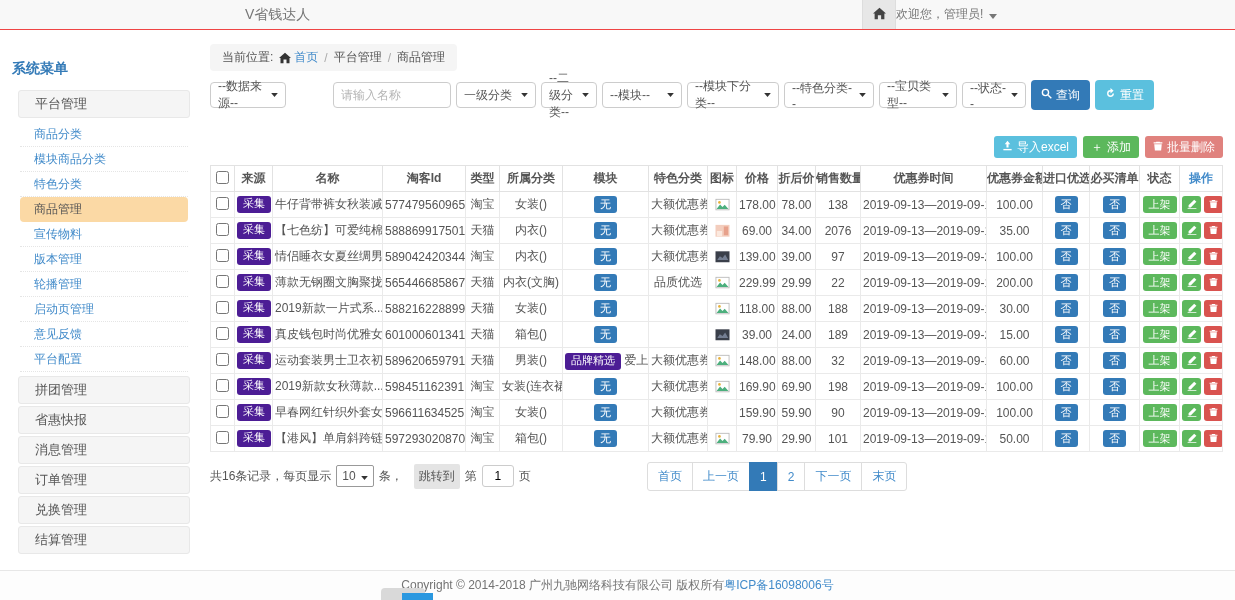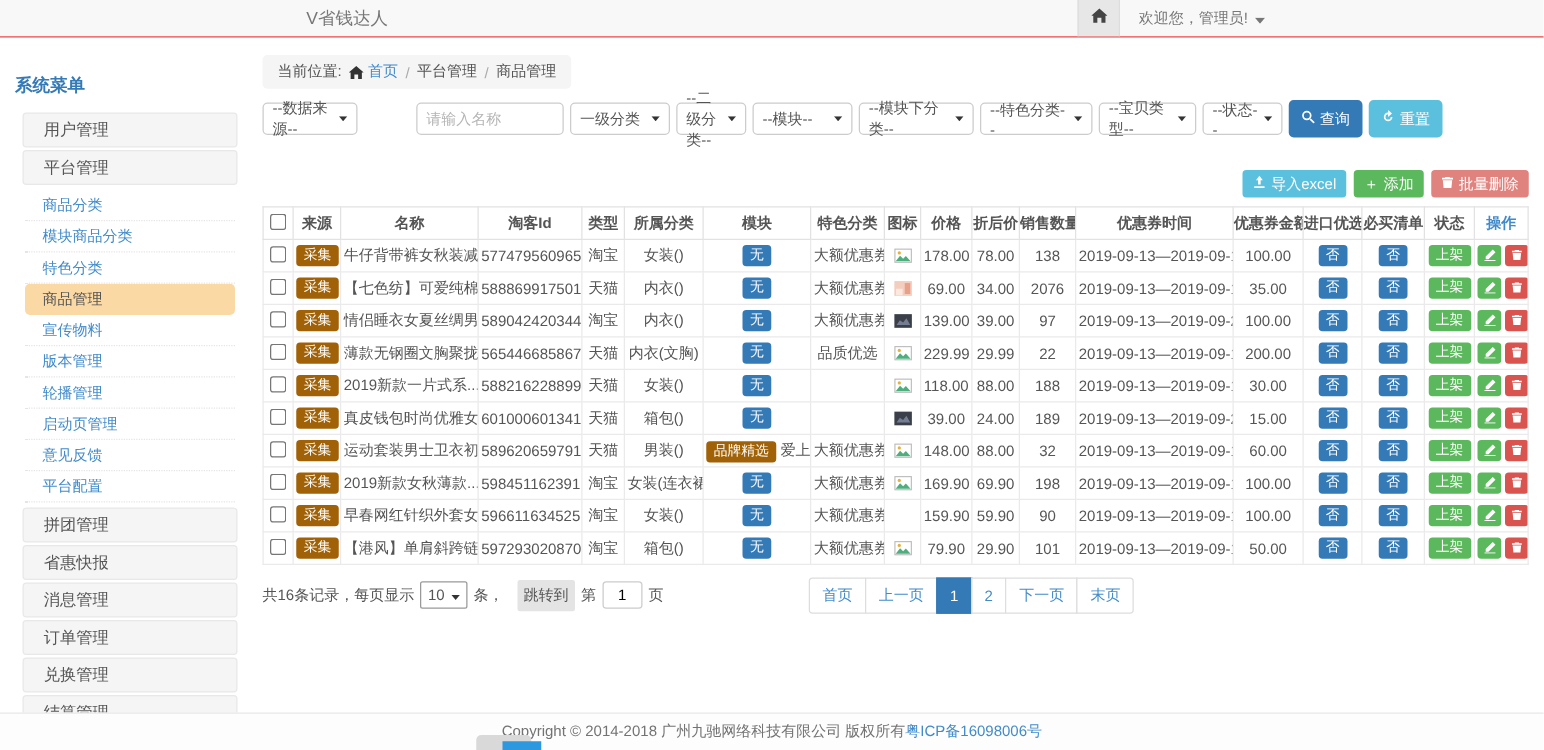--- a/index.html
+++ b/index.html
@@ -7,21 +7,21 @@
   body {
     position: relative; overflow: hidden; background:#fff;
     font-family: "Liberation Sans", "DejaVu Sans", sans-serif;
   }
   
   .topbar { height:30px; background:#f8f8f8; border-bottom:1px solid #ef4444; position:relative; }
   .brand { position:absolute; left:245px; top:0; line-height:29px; font-size:14px; color:#777; }
   .top-right { position:absolute; left:862px; top:0; height:29px; display:flex; align-items:stretch; }
   .home-box { width:34px; background:#e7e7e7; border-left:1px solid #ddd; border-right:1px solid #ddd;
     display:flex; align-items:center; justify-content:center; color:#444; cursor:pointer; }
-  .welcome { display:flex; align-items:center; gap:6px; padding-left:15px; font-size:12px; color:#777; cursor:pointer; }
+  .welcome { display:flex; align-items:center; gap:6px; font-size:12px; color:#777; cursor:pointer; }
   
   .sidebar { position:absolute; left:8px; top:52px; width:182px; }
   .side-title { color:#337ab7; font-size:14px; font-weight:bold; padding:8px 0 12px 4px; }
   .side-group { height:28px; line-height:26px; background:#f5f5f5; border:1px solid #e8e8e8; border-radius:3px;
     margin:0 0 2px 10px; padding-left:16px; font-size:13px; color:#555; cursor:pointer; }
   .side-sub { background:#fff; margin:0 0 2px 10px; padding:2px 2px; }
   .side-item { display:block; height:25px; line-height:24px; padding-left:14px; font-size:12px;
     color:#428bca; border-bottom:1px dotted #e5e5e5; text-decoration:none; cursor:pointer; }
   .side-item.active { background:#fbd9a5; border-radius:4px; color:#555; border-bottom-color:transparent; }
   
@@ -45,21 +45,21 @@
   .btn-danger-light { background:#e0827e; }
   .panel-actions { display:flex; justify-content:flex-end; gap:6px; margin-top:26px; }
   .btn-sm { height:22px; font-size:12px; padding:0 8px; border-radius:3px; }
   
   table.grid { width:100%; border-collapse:collapse; table-layout:fixed; margin-top:7px; font-size:12px; color:#555; }
   .grid th { border:1px solid #e2e2e2; height:26px; font-weight:bold; text-align:center; background:#fff;
     color:#555; white-space:nowrap; overflow:hidden; }
   .grid th.ops-head { color:#428bca; }
   .grid td { border:1px solid #eaeaea; height:26px; text-align:center; white-space:nowrap; overflow:hidden; padding:0 2px; }
   .badge { display:inline-block; border-radius:3px; color:#fff; font-size:11px; padding:3px 6px; line-height:1; }
-  .badge-orange { background:#a16207; }
+  .badge-orange { background:#4c1d95;font-family:Liberation Mono, monospace; }
   .badge-blue { background:#337ab7; cursor:pointer; }
   .badge-green { background:#5cb85c; cursor:pointer; }
   .badge-static { cursor:default; }
   .mini-btn { display:inline-flex; align-items:center; justify-content:center; width:19px; height:17px;
     border-radius:3px; color:#fff; border:none; cursor:pointer; vertical-align:middle; }
   .mini-edit { background:#5cb85c; margin-right:3px; }
   .mini-del { background:#d9534f; }
   .img-cell span { display:inline-flex; vertical-align:middle; }
   
   .pager-row { position:relative; margin-top:10px; height:28px; font-size:12px; color:#555; display:flex; align-items:center; gap:5px; }
@@ -101,21 +101,20 @@
             <path d="M0 0h10L5 6z"></path>
           </svg>
       </span>
     </div>
   </div>
 </div>
 
 <aside class="sidebar">
   <div class="side-title">系统菜单</div>
   <nav id="side-menu">
-      <div class="side-group">用户管理</div>
       <div class="side-group">平台管理</div>
       <div class="side-sub">
         <a class="side-item">商品分类</a>
         <a class="side-item">模块商品分类</a>
         <a class="side-item">特色分类</a>
         <a class="side-item active">商品管理</a>
         <a class="side-item">宣传物料</a>
         <a class="side-item">版本管理</a>
         <a class="side-item">轮播管理</a>
         <a class="side-item">启动页管理</a>

